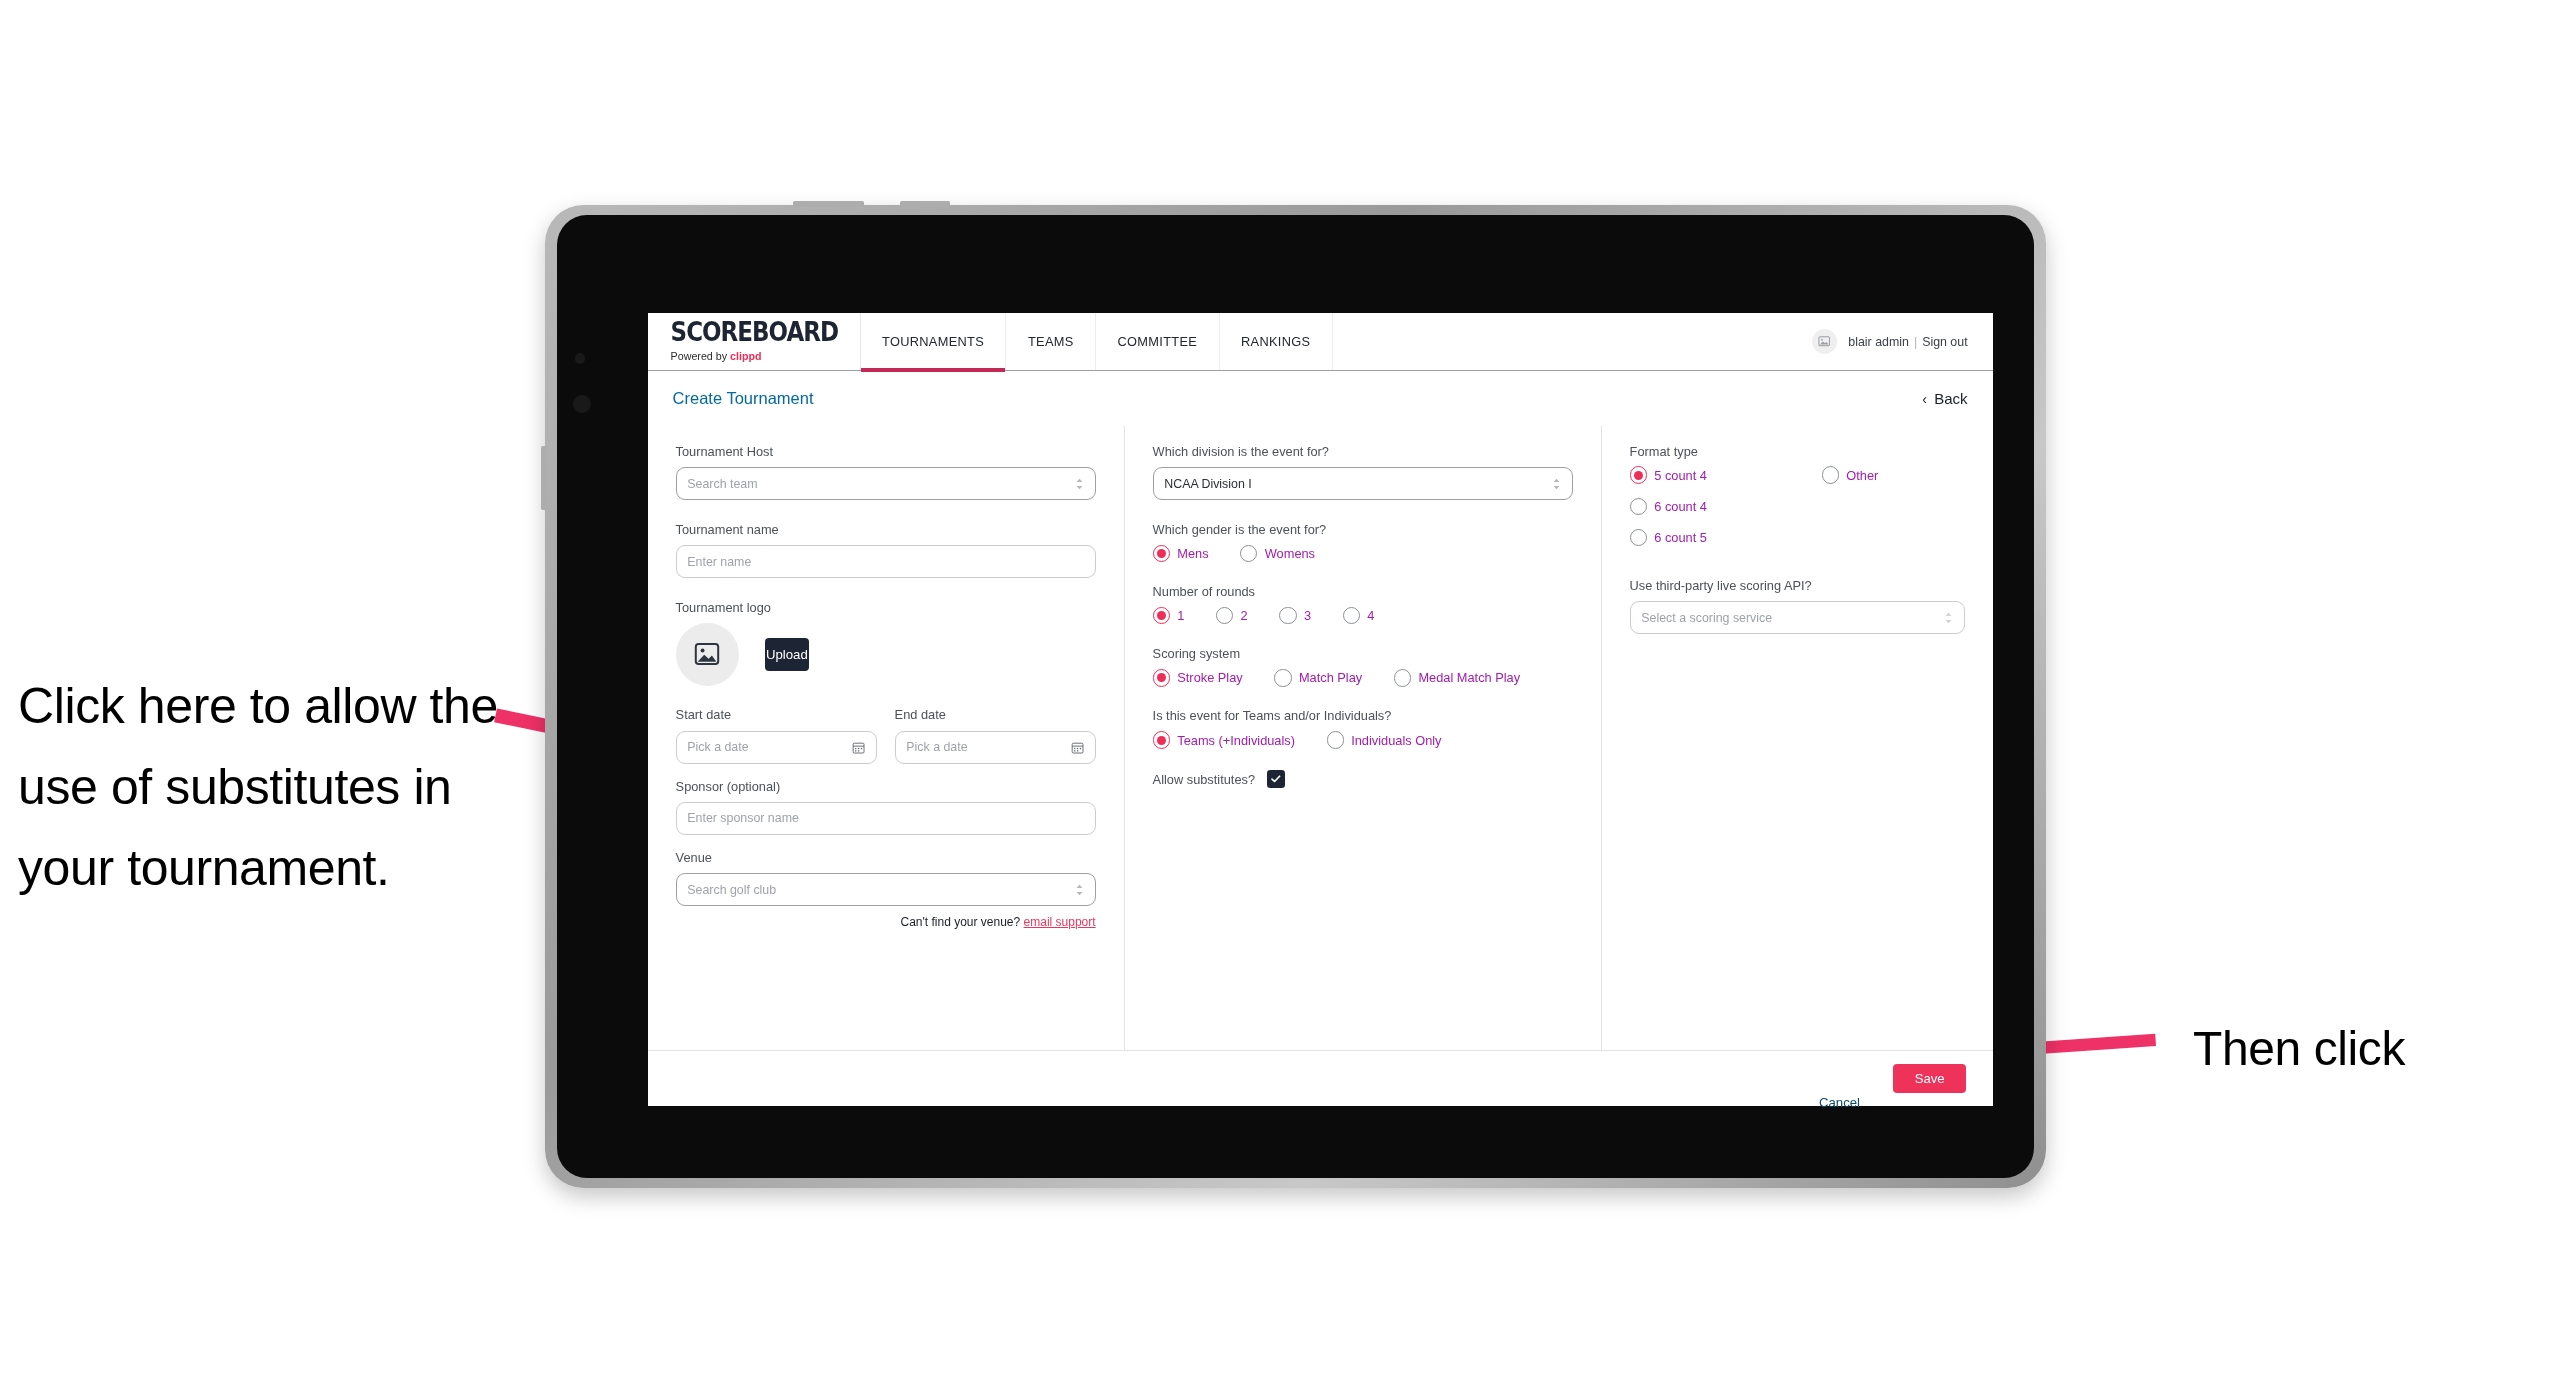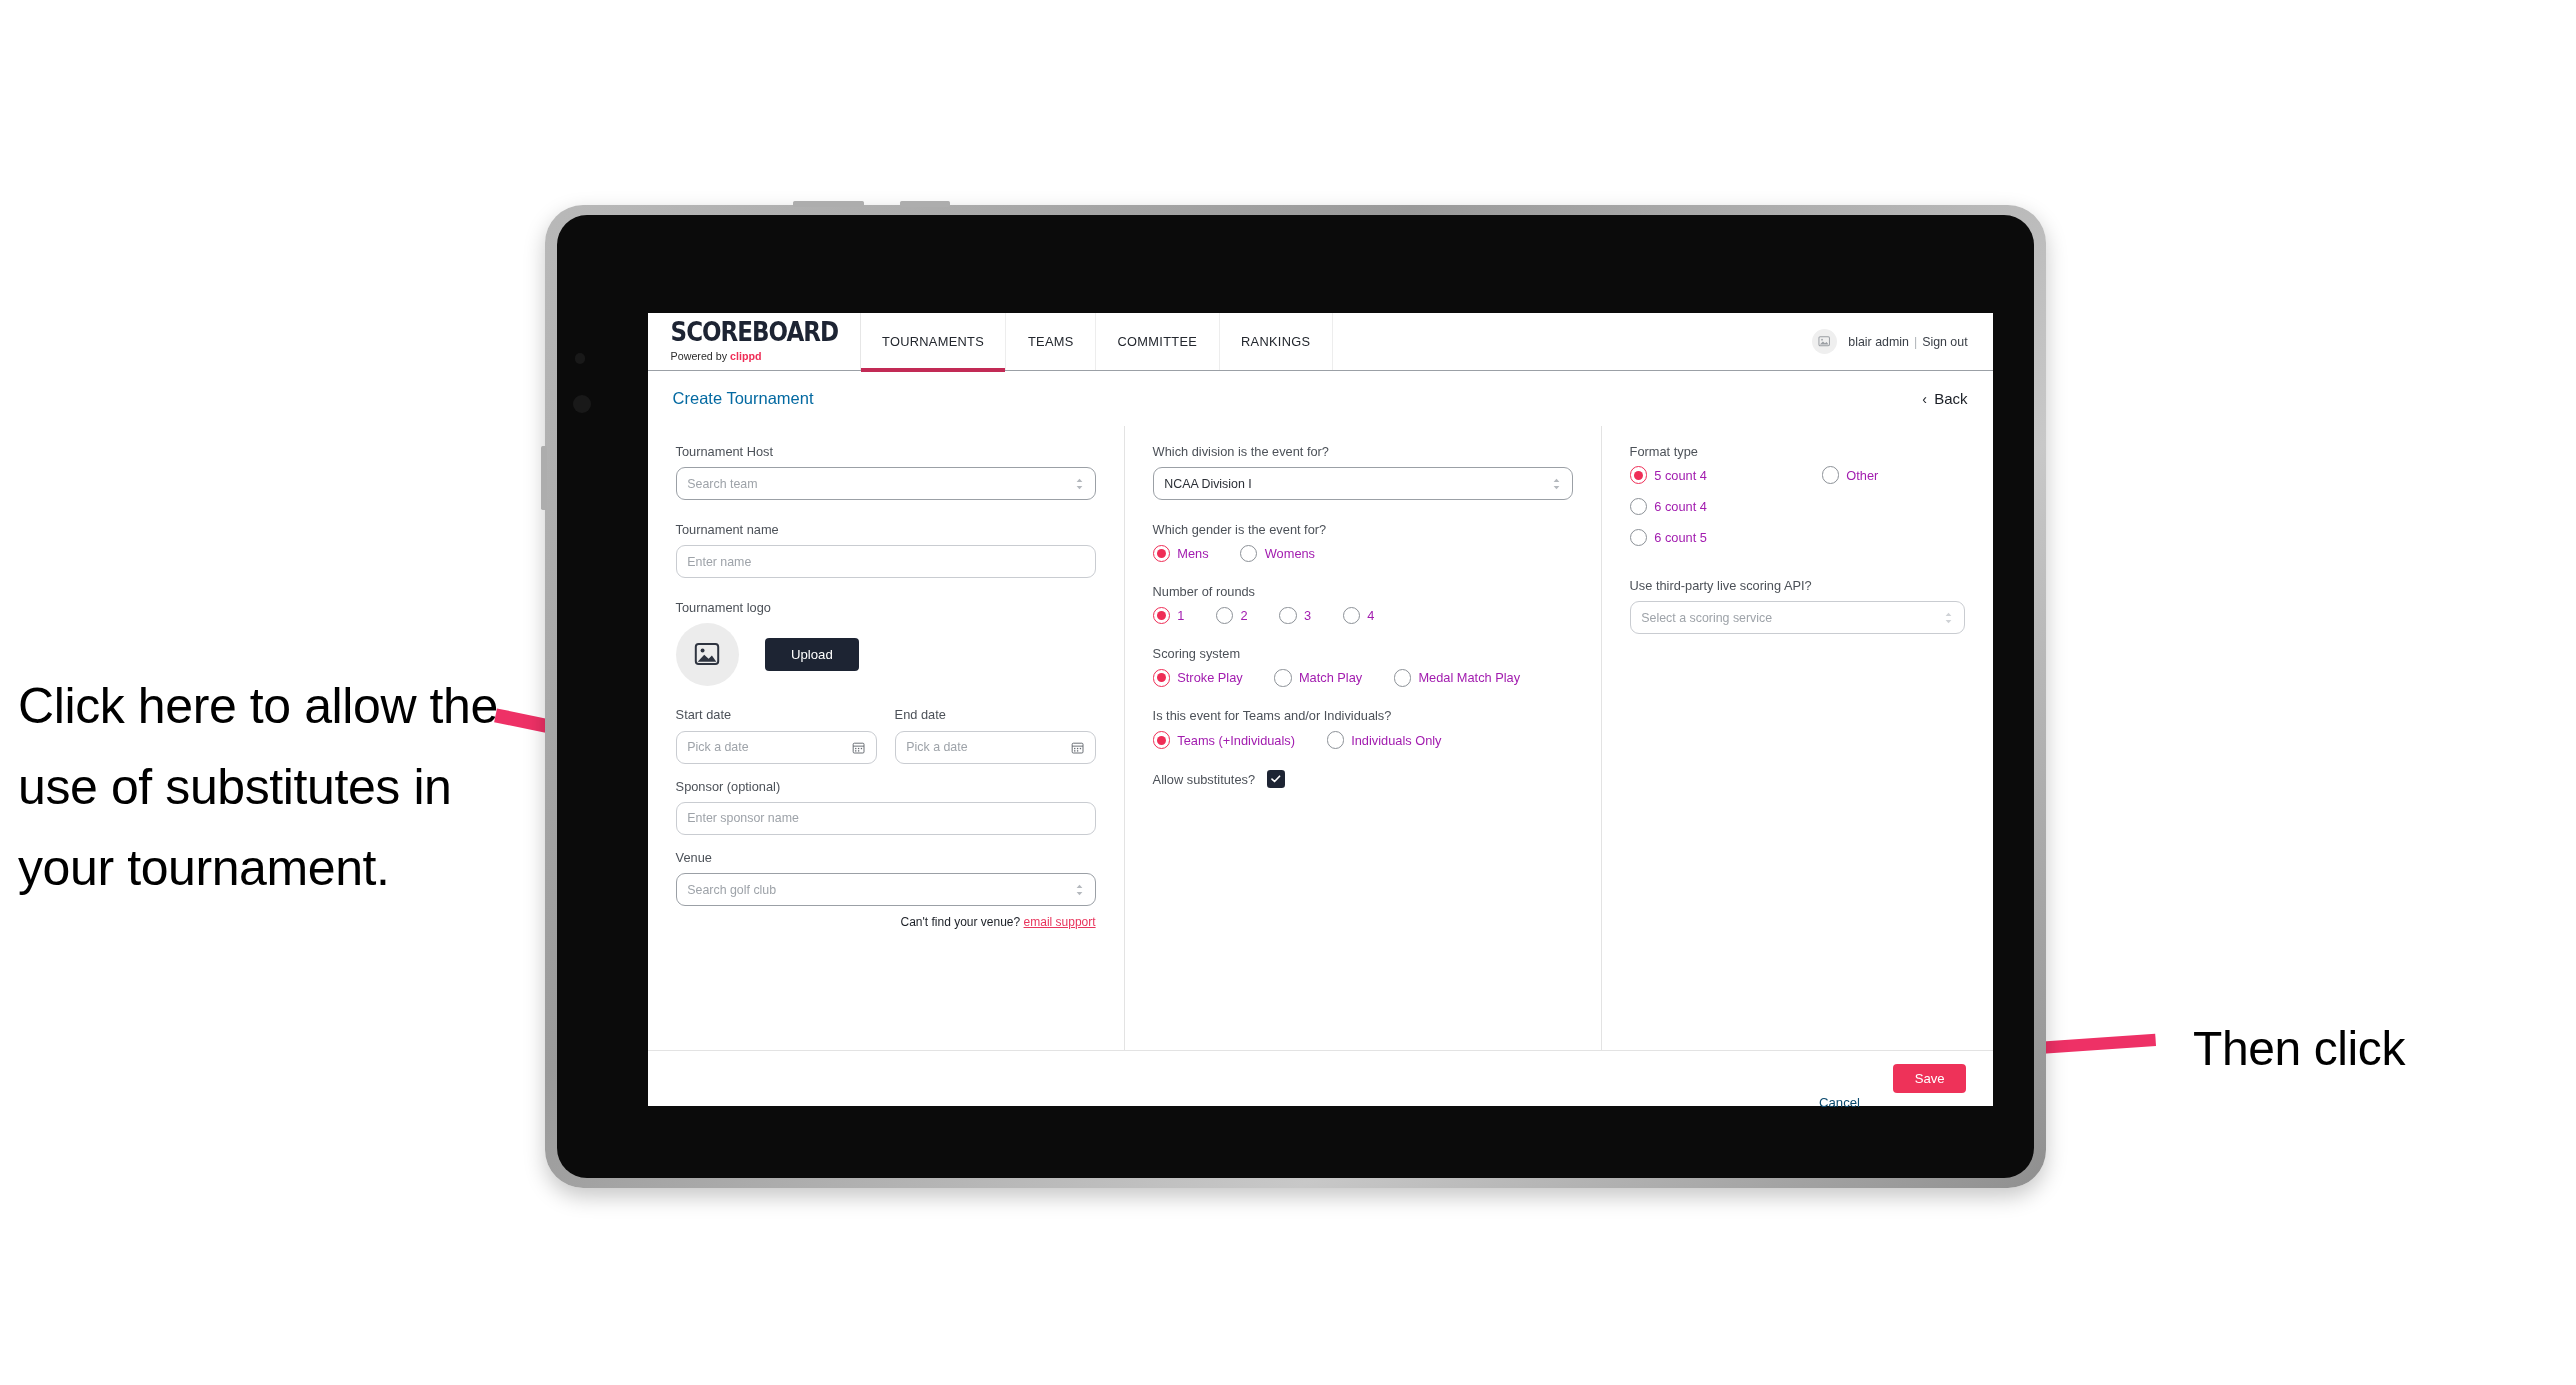--- a/index.html
+++ b/index.html
@@ -212,21 +212,21 @@
   .logo-circle {
     width: 63px; height: 63px;
     border-radius: 50%;
     background: #ececec;
     display: flex; align-items: center; justify-content: center;
   }
   .upload-btn {
     background: #1d2433;
     color: #fff;
     font-size: 13.2px;
-    padding: 9px 26px;
+    padding: 9px 1px;
     border-radius: 4.1px;
     cursor: pointer;
   }
 
   .venue-help {
     margin-top: 9px;
     text-align: right;
     font-size: 12px;
     color: #1c2027;
   }

